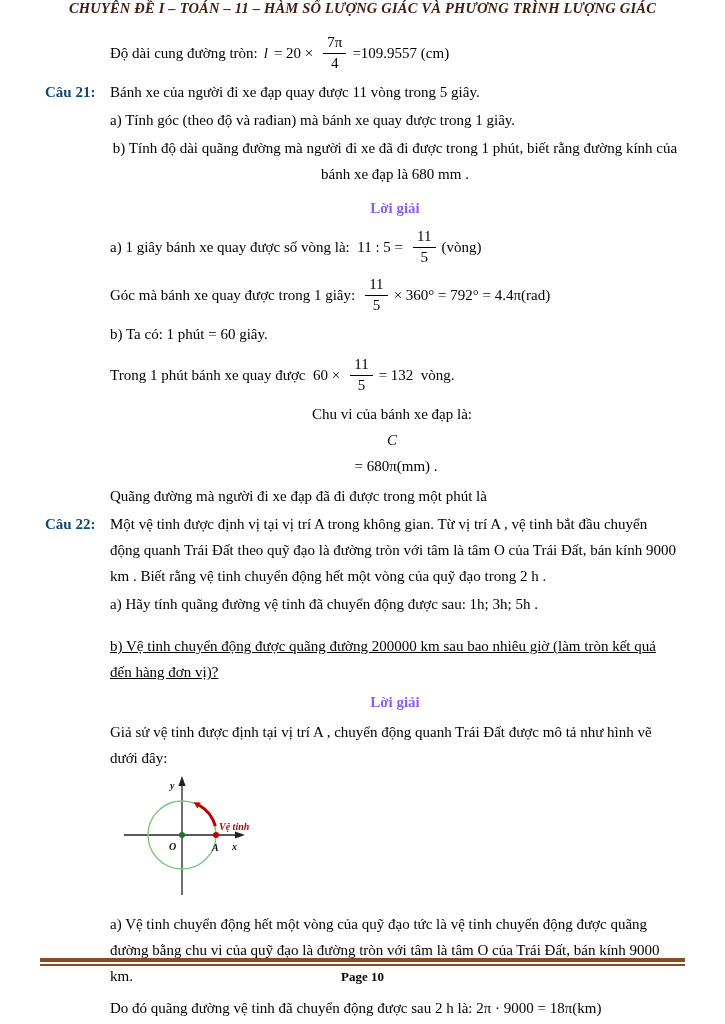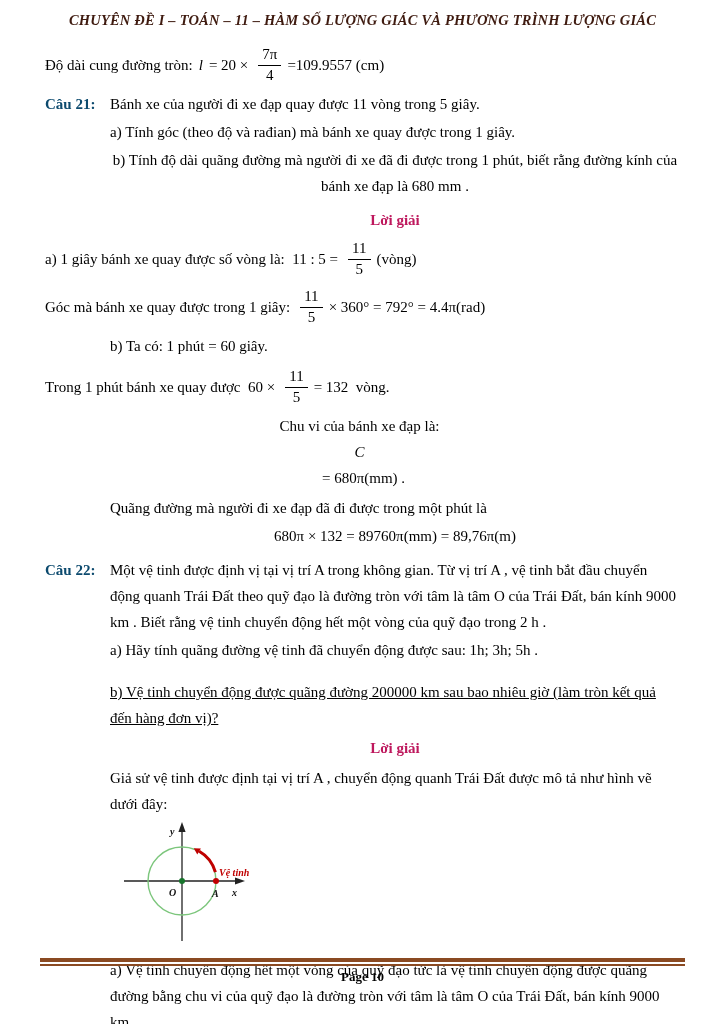--- a/index.html
+++ b/index.html
@@ -2,32 +2,32 @@
 <html><head>
 <meta charset="utf-8">
 <style>
   html,body{margin:0;padding:0;background:#fff;}
   .page{
     width:725px;height:1024px;position:relative;background:#ffffff;
     font-family:"Liberation Serif","DejaVu Serif",serif;
     font-size:15px;color:#000;overflow:hidden;
   }
   .doc-header{
-    padding-top:12px;text-align:center;font-weight:bold;font-style:italic;
+    padding-top:0;text-align:center;font-weight:bold;font-style:italic;
     color:#3f1b10;font-size:14.5px;letter-spacing:.2px;
   }
   .content{padding:14px 45px 0 45px;line-height:26px;}
   .qrow{display:flex;margin-bottom:2px;}
   .qlabel{width:65px;flex:none;font-weight:bold;color:#0c4a6e;}
   .qtext{flex:1;}
   .ind{margin-left:65px;margin-top:0;margin-bottom:2px;}
   p{margin:0 0 2px 0;}
   .gap{margin-bottom:8px;text-align:center;}
-  .solhead{margin-left:65px;text-align:center;font-weight:bold;color:#be185d;margin-top:4px;margin-bottom:4px;}
-  .mline{display:flex;align-items:center;flex-wrap:wrap;margin-bottom:4px;min-height:44px;}
+  .solhead{margin-left:65px;text-align:center;font-weight:bold;color:#8b5cf6;margin-top:4px;margin-bottom:4px;}
+  .mline{display:flex;align-items:center;flex-wrap:wrap;margin-left:65px;margin-bottom:4px;min-height:44px;}
   .mline .seg{margin-right:6px;white-space:pre;}
   .mline .seg-after{margin-left:2px;white-space:pre;}
   .var{font-style:italic;margin-right:6px;}
   .frac{display:inline-block;vertical-align:middle;text-align:center;line-height:1.15;margin:0 4px;}
   .frac .num{display:block;border-bottom:1.2px solid #000;padding:0 4px 1px 4px;}
   .frac .den{display:block;padding:1px 4px 0 4px;}
   .figure-wrap{margin-left:77px;margin-top:2px;margin-bottom:4px;}
   .fig-label{font-style:italic;font-weight:bold;font-size:10px;fill:#111;}
   .sat-label{font-style:italic;font-weight:bold;font-size:10px;fill:#c00000;}
   .footer{position:absolute;left:40px;right:40px;top:958px;}
@@ -94,21 +94,20 @@
       <span class="seg-after">= 132  vòng.</span>
     </div>
 
     <div class="mline" style="min-height:26px;flex-direction:column;">
       <span class="seg">Chu vi của bánh xe đạp là:</span>
       <span class="var">C</span>
       <span class="seg-after">= 680π(mm) .</span>
     </div>
 
     <p class="ind">Quãng đường mà người đi xe đạp đã đi được trong một phút là</p>
-    <p class="ind gap">680π × 132 = 89760π(mm) = 89,76π(m)</p>
 
     <div class="qrow">
       <span class="qlabel">Câu 22:</span>
       <span class="qtext">Một vệ tinh được định vị tại vị trí A  trong không gian. Từ vị trí A , vệ tinh bắt đầu chuyển động quanh Trái Đất theo quỹ đạo là đường tròn với tâm là tâm O  của Trái Đất, bán kính 9000 km . Biết rằng vệ tinh chuyển động hết một vòng của quỹ đạo trong 2 h .</span>
     </div>
     <p class="ind">a) Hãy tính quãng đường vệ tinh đã chuyển động được sau: 1h; 3h; 5h .</p>
     <p class="ind" style="margin-top:16px;text-decoration:underline;">b) Vệ tinh chuyển động được quãng đường 200000 km  sau bao nhiêu giờ (làm tròn kết quả đến hàng đơn vị)?</p>
 
     <div class="solhead">Lời giải</div>
 

